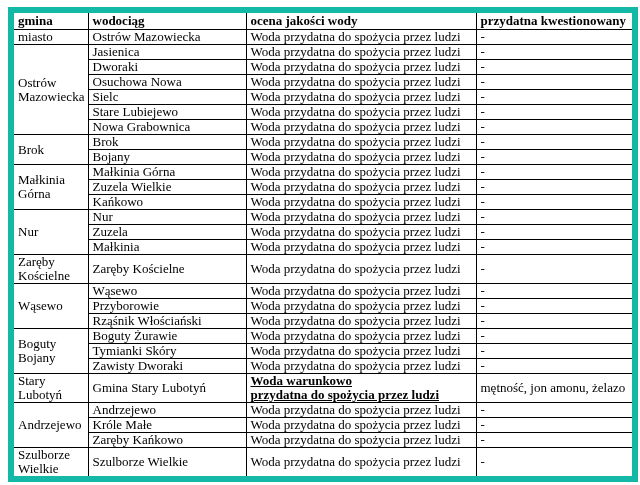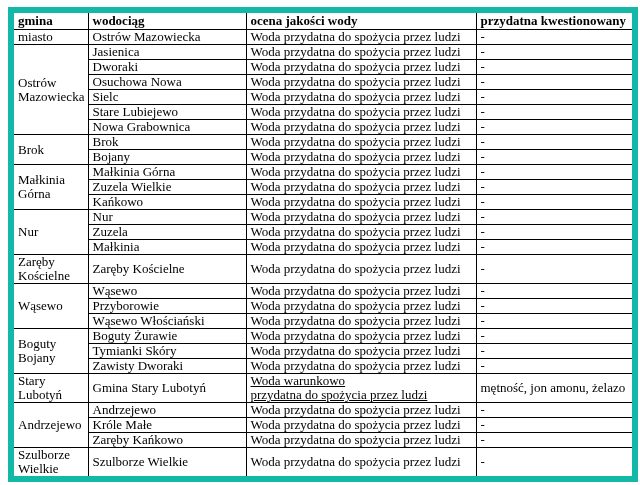--- a/index.html
+++ b/index.html
@@ -37,21 +37,21 @@
     white-space: normal;
   }
   th {
     font-weight: bold;
     height: 16px;
   }
   td {
     height: 14px;
   }
   td.ocena-warn {
-    font-weight: normal;
+    font-weight: bold;
     text-decoration: underline;
   }
 </style>
 </head>
 <body>
 
 <div class="page">
   <table class="water-table">
     <colgroup>
       <col class="c-gmina">
@@ -159,21 +159,21 @@
           <td>Wąsewo</td>
           <td>Woda przydatna do spożycia przez ludzi</td>
           <td>-</td>
         </tr>
         <tr>
           <td>Przyborowie</td>
           <td>Woda przydatna do spożycia przez ludzi</td>
           <td>-</td>
         </tr>
         <tr>
-          <td>Wąsewo Włościański</td>
+          <td>Rząśnik Włościański</td>
           <td>Woda przydatna do spożycia przez ludzi</td>
           <td>-</td>
         </tr>
         <tr>
           <td rowspan="3">Boguty Bojany</td>
           <td>Boguty Żurawie</td>
           <td>Woda przydatna do spożycia przez ludzi</td>
           <td>-</td>
         </tr>
         <tr>

